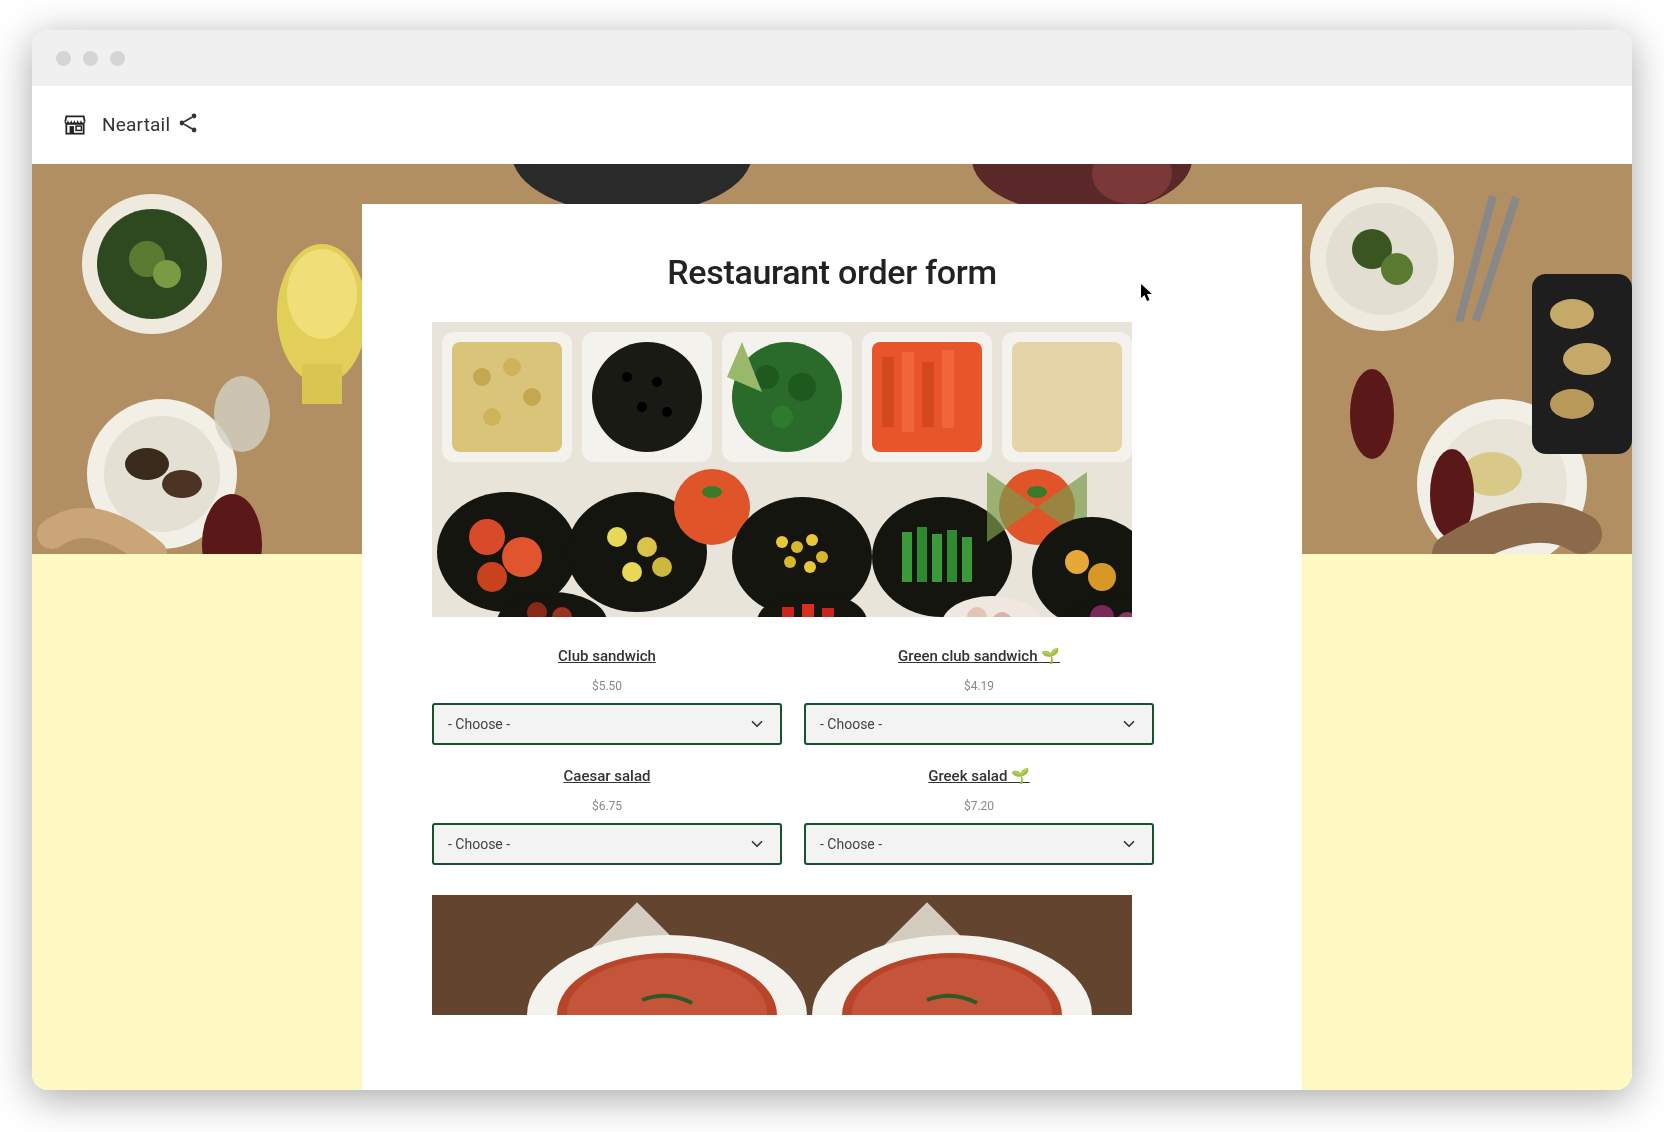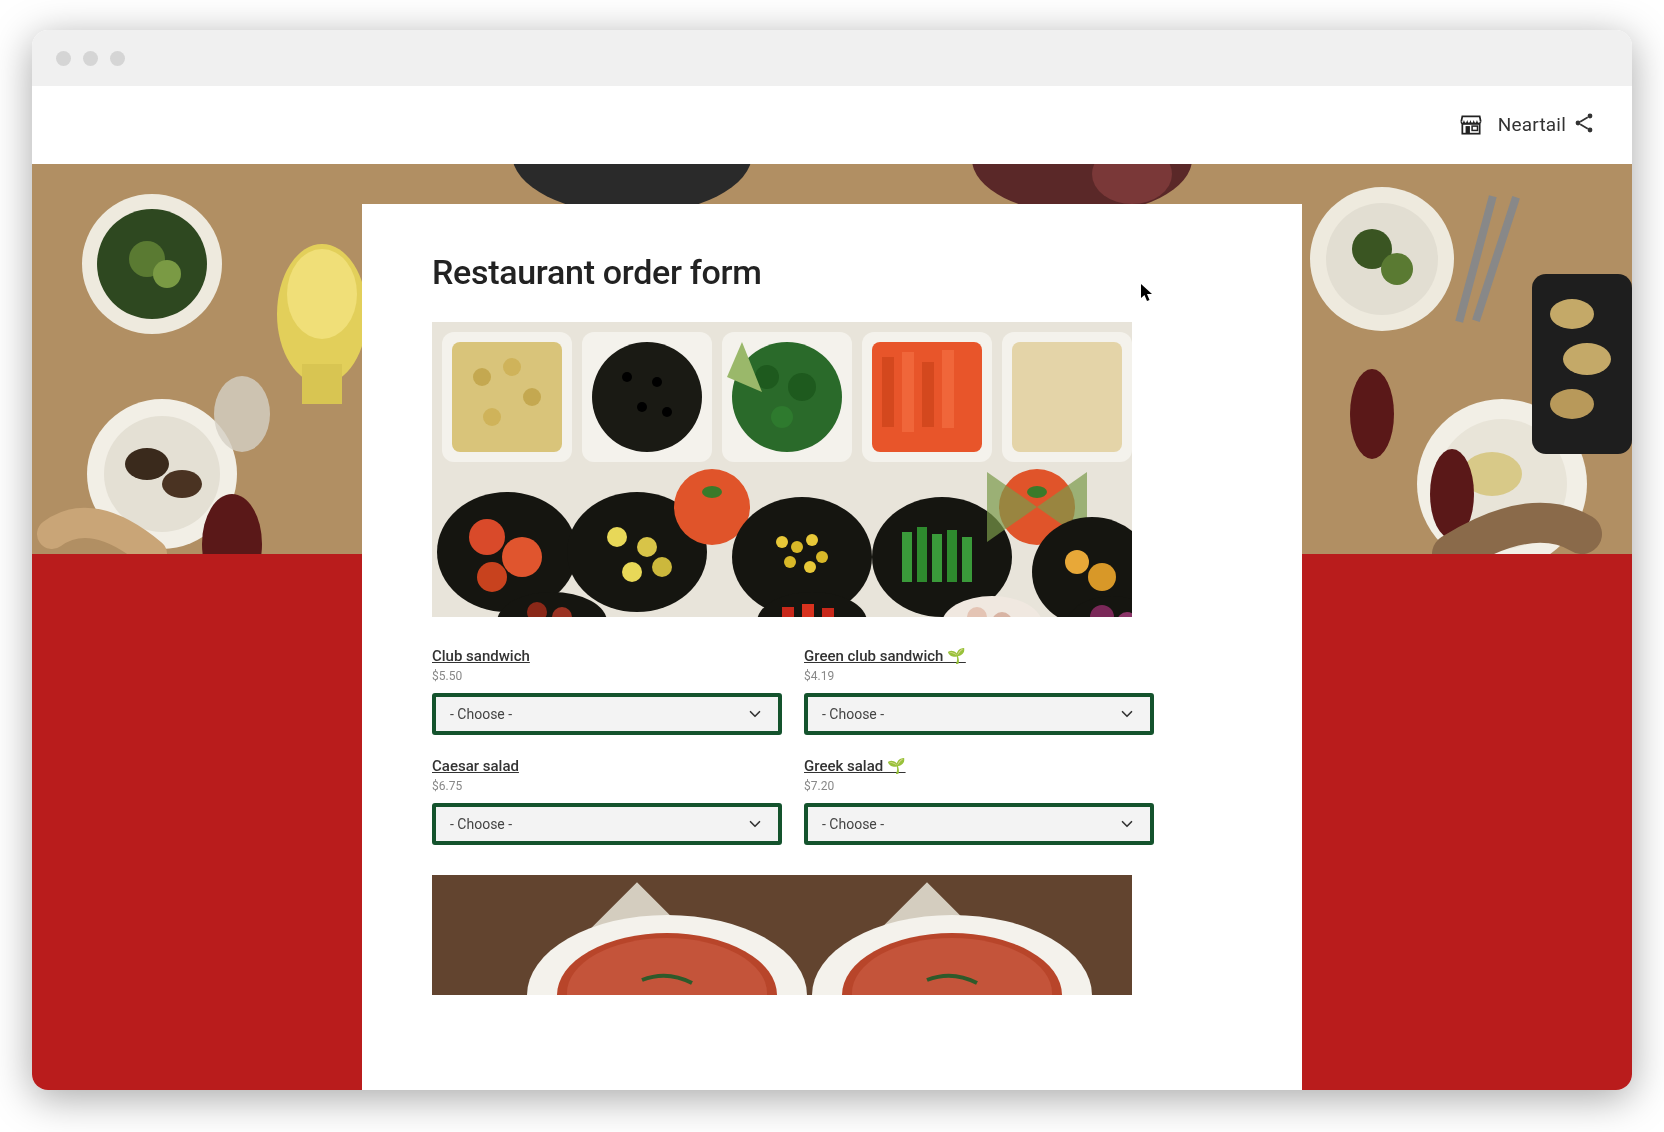--- a/index.html
+++ b/index.html
@@ -43,34 +43,35 @@
     .traffic-lights { display: flex; gap: 12px; }
     .traffic-light {
       width: 15px; height: 15px; border-radius: 50%;
       background: #d5d5d5;
     }
     .app-header {
       height: 78px;
       background: #fff;
       display: flex;
       align-items: center;
-      justify-content: flex-end;
+      justify-content: flex-start;
       padding: 0 30px 0 30px;
       flex-shrink: 0;
       border-bottom: 1px solid rgba(0,0,0,0);
     }
     .brand { display: flex; align-items: center; gap: 14px; }
     .brand-icon svg { display:block; }
     .brand-label { font-size: 19px; color: #333; font-weight: 400; letter-spacing: 0.2px; }
     .share-btn { cursor: pointer; padding: 6px; }
     .content-area {
       flex: 1;
       position: relative;
       overflow: hidden;
-      background: #b91c1c;
+      background: #fef9c3;
+      text-align: center;
     }
     .hero-band {
       position: absolute;
       top: 0; left: 0; right: 0;
       height: 390px;
       display: flex;
     }
     .hero-svg { width: 100%; height: 100%; display: block; }
     .form-card {
       position: absolute;
@@ -88,27 +89,27 @@
     .section-image { margin-top: 30px; width: 700px; height: 295px; display:block; }
     .items-grid {
       display: grid;
       grid-template-columns: 1fr 1fr;
       column-gap: 22px;
       row-gap: 22px;
       margin-top: 30px;
       width: 722px;
     }
     .item-name { font-size: 15px; color: #333; font-weight: 500; text-decoration: underline; }
-    .item-price { font-size: 12px; color: #888; margin-top: 4px; }
+    .item-price { font-size: 12px; color: #888; margin-top: 14px; }
     .item-select {
       margin-top: 10px;
       height: 42px;
       width: 100%;
       background: #f3f3f3;
-      border: 4px solid #14532d;
+      border: 2px solid #14532d;
       border-radius: 3px;
       display: flex;
       align-items: center;
       justify-content: space-between;
       padding: 0 14px;
       cursor: pointer;
     }
     .item-select-label { font-size: 14px; color: #444; }
     .chev { width: 18px; height: 18px; }
     .cursor-ptr {

